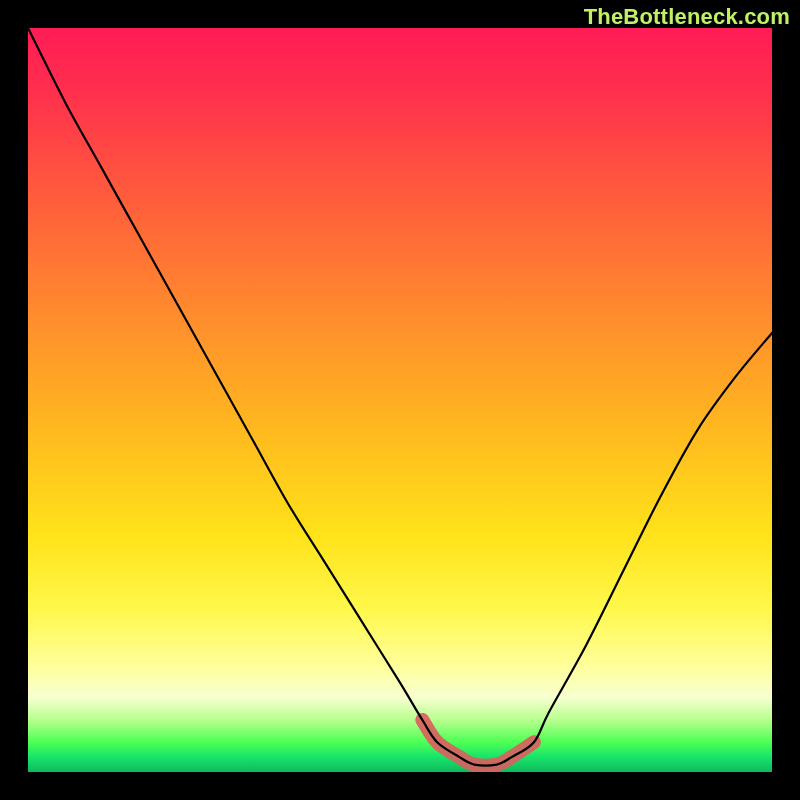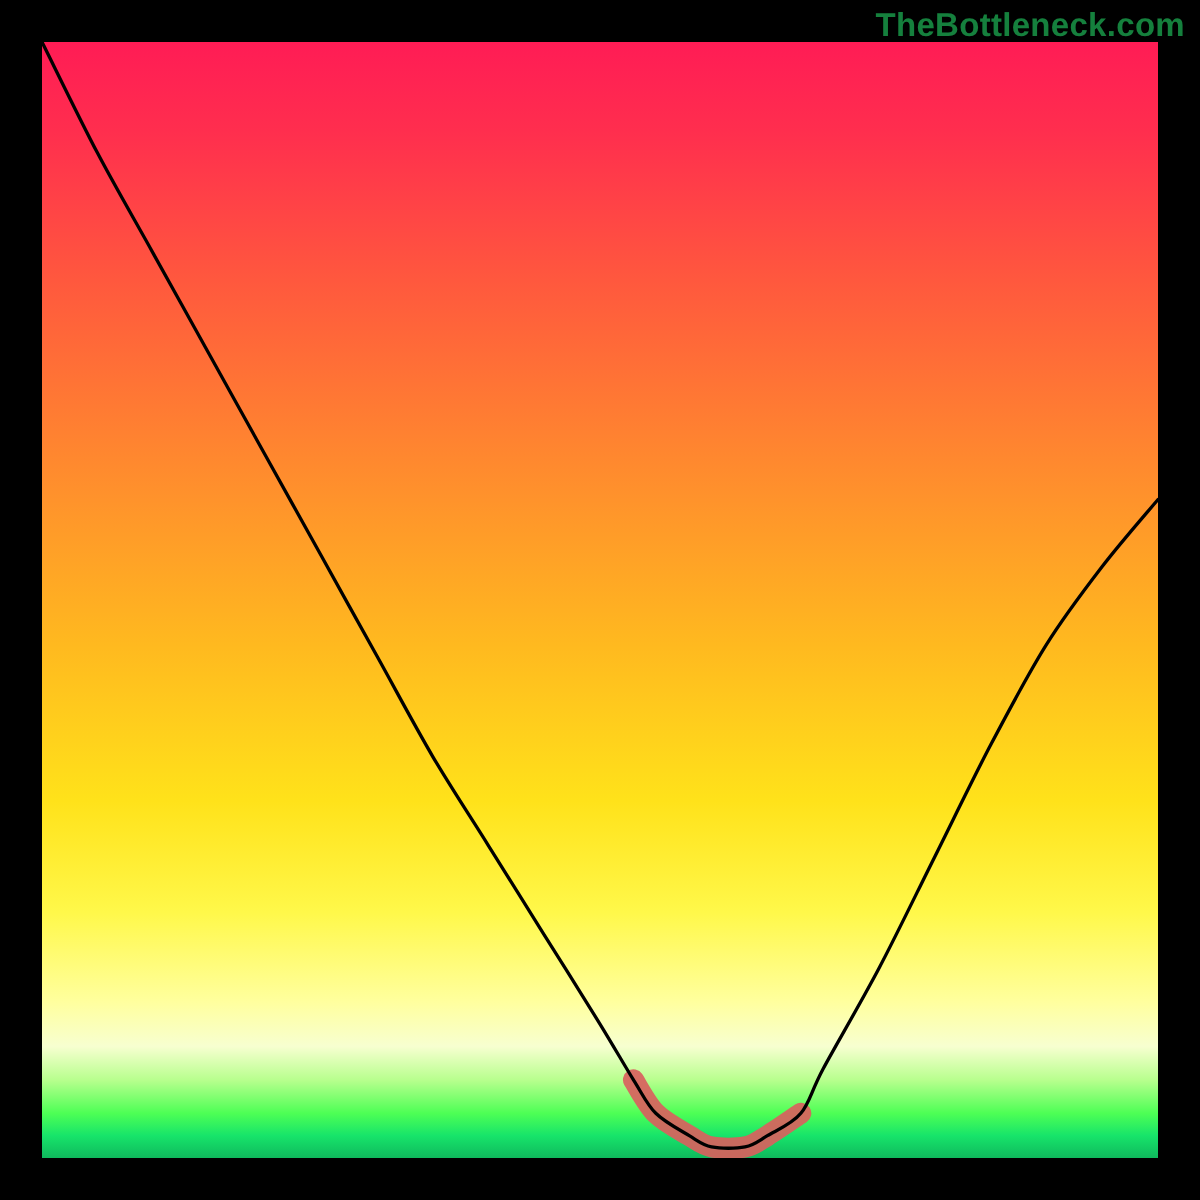--- a/index.html
+++ b/index.html
@@ -14,21 +14,21 @@
   .frame {
     position: relative;
     width: 800px;
     height: 800px;
     background: #000;
   }
   .watermark {
     position: absolute;
     top: 4px;
     right: 10px;
-    color: #15803d;
+    color: #bef264;
     font-size: 22px;
     font-weight: 600;
     letter-spacing: 0.2px;
     z-index: 5;
     user-select: none;
   }
   .plot-area {
     position: absolute;
     left: 28px;
     top: 28px;

